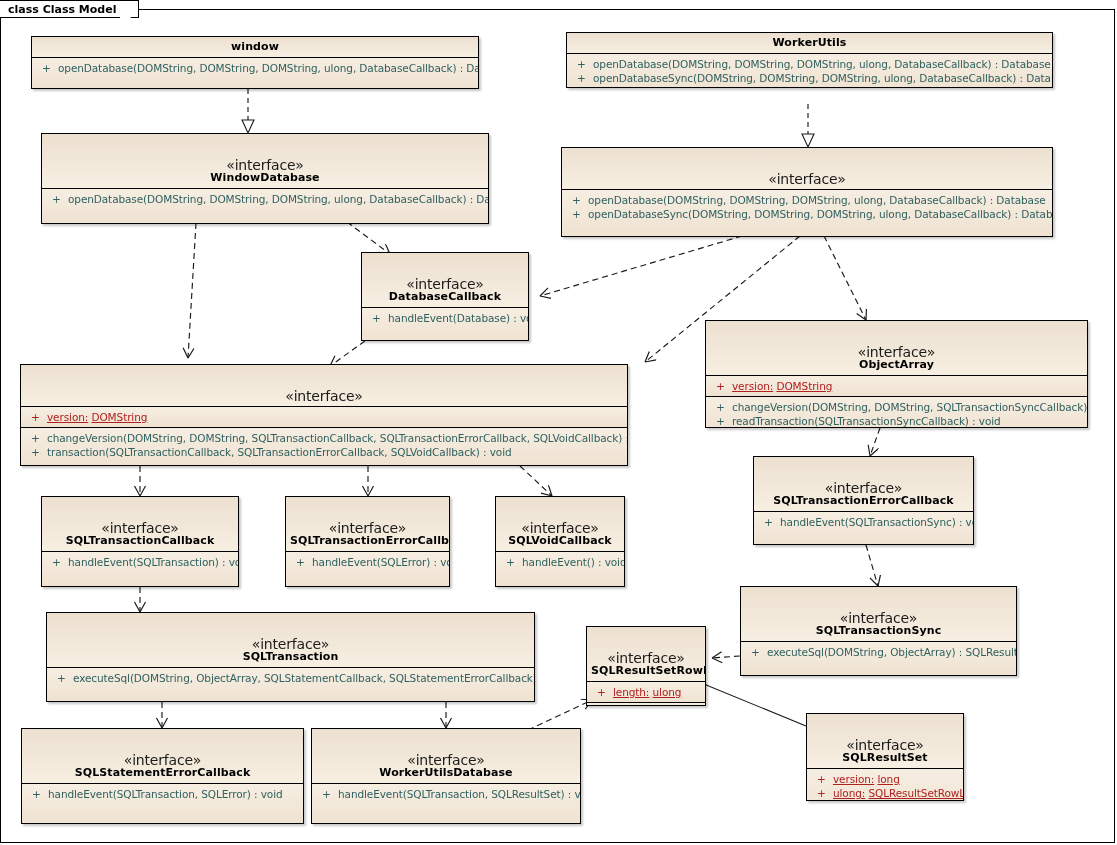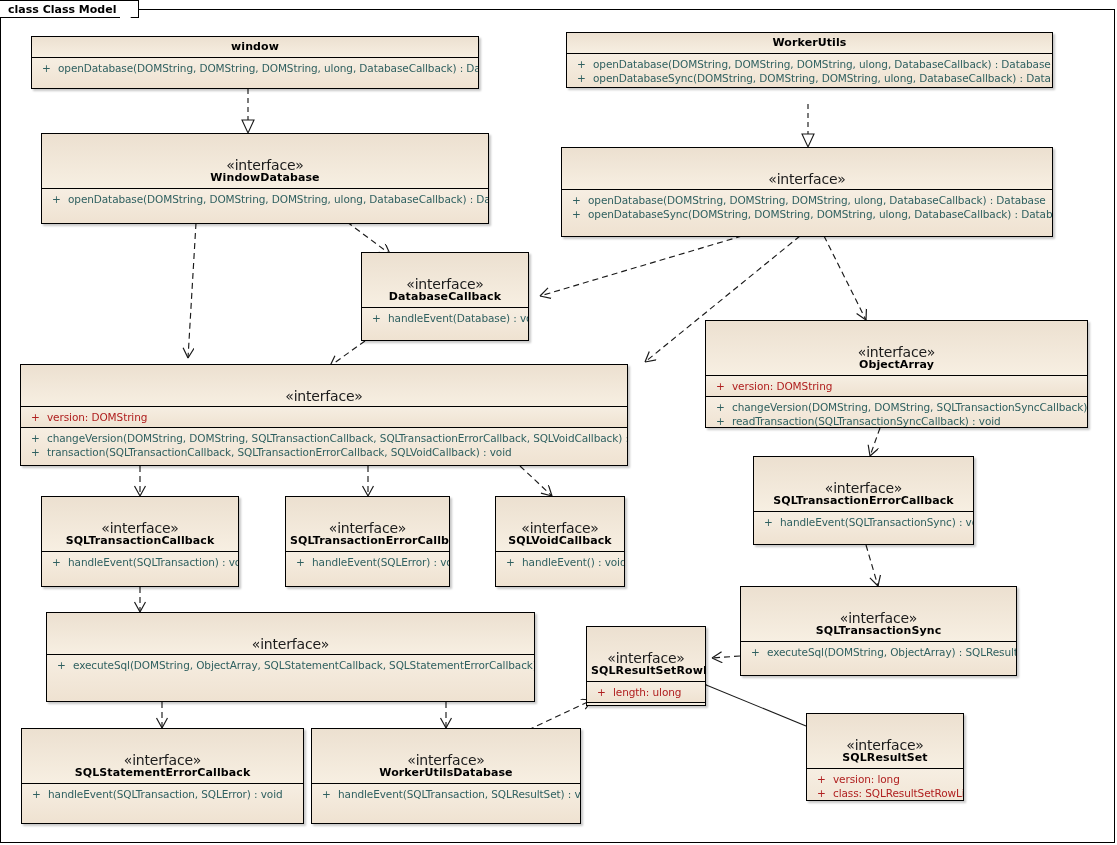--- a/index.html
+++ b/index.html
@@ -126,20 +126,21 @@
     width: 16px;
     color: #2f6060;
   }
   .umlclass .feat.attr {
     color: #b02020;
   }
   .umlclass .feat.attr .vis {
     color: #b02020;
   }
   .umlclass .feat.attr .nm {
+    text-decoration: underline;
     text-align: center;
   }
   .umlclass .body {
     display: flex;
     flex-direction: column;
     height: 100%;
   }
 </style>
 </head>
 <body>
@@ -378,20 +379,21 @@
       <div class="compart fill">
         <div class="feat"><span class="vis">+</span><span>handleEvent(SQLTransactionSync) : void</span></div>
       </div>
     </div>
   </div>
 
   <div class="umlclass" style="left:46px; top:612px; width:489px; height:90px;">
     <div class="body">
       <div class="hdr">
         <div class="stereo">«interface»</div>
+        <div class="cname">SQLTransaction</div>
       </div>
       <div class="compart fill">
         <div class="feat"><span class="vis">+</span><span>executeSql(DOMString, ObjectArray, SQLStatementCallback, SQLStatementErrorCallback) : void</span></div>
       </div>
     </div>
   </div>
 
   <div class="umlclass" style="left:740px; top:586px; width:277px; height:90px;">
     <div class="body">
       <div class="hdr">
@@ -420,21 +422,21 @@
   </div>
 
   <div class="umlclass" style="left:806px; top:713px; width:158px; height:88px;">
     <div class="body">
       <div class="hdr">
         <div class="stereo">«interface»</div>
         <div class="cname">SQLResultSet</div>
       </div>
       <div class="compart fill">
         <div class="feat attr"><span class="vis">+</span><span class="nm">version:</span>&nbsp;<span class="nm">long</span></div>
-        <div class="feat attr"><span class="vis">+</span><span class="nm">class:</span>&nbsp;<span class="nm">SQLResultSetRowList</span></div>
+        <div class="feat attr"><span class="vis">+</span><span class="nm">ulong:</span>&nbsp;<span class="nm">SQLResultSetRowList</span></div>
         <div class="feat attr"><span class="vis">+</span><span class="nm">changeVersion:</span>&nbsp;<span class="nm">long</span></div>
       </div>
     </div>
   </div>
 
   <div class="umlclass" style="left:21px; top:728px; width:283px; height:96px;">
     <div class="body">
       <div class="hdr">
         <div class="stereo">«interface»</div>
         <div class="cname">SQLStatementErrorCallback</div>

